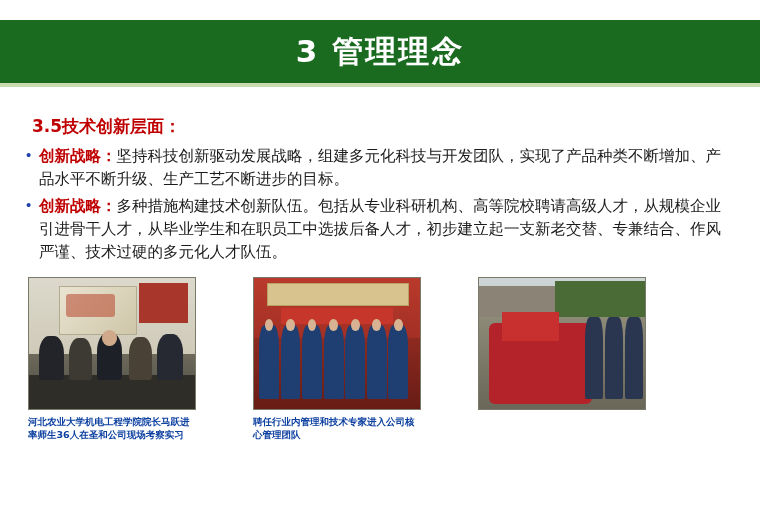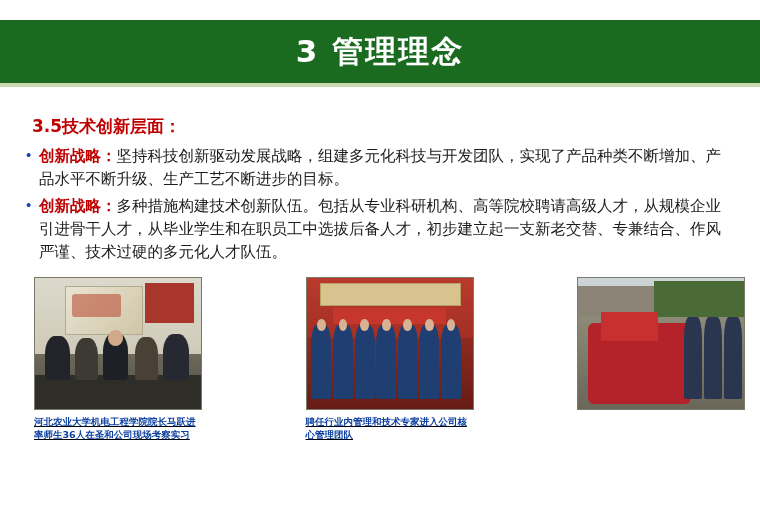--- a/index.html
+++ b/index.html
@@ -88,26 +88,25 @@
   .bullet-text {
     color: #1b1b1b;
     font-size: 15.5px;
     line-height: 23px;
     font-family: Liberation Serif, serif;
     text-align: justify;
   }
   
   .photo-row {
     position: absolute;
-    left: 34px;
+    left: 28px;
     top: 277px;
-    width: 711px;
+    width: 618px;
     display: flex;
     justify-content: space-between;
-    text-decoration: underline;
   }
   .photo-cell {
     width: 168px;
   }
   .photo-frame {
     width: 168px;
     height: 133px;
     overflow: hidden;
     position: relative;
     background: #8a8f7a;

